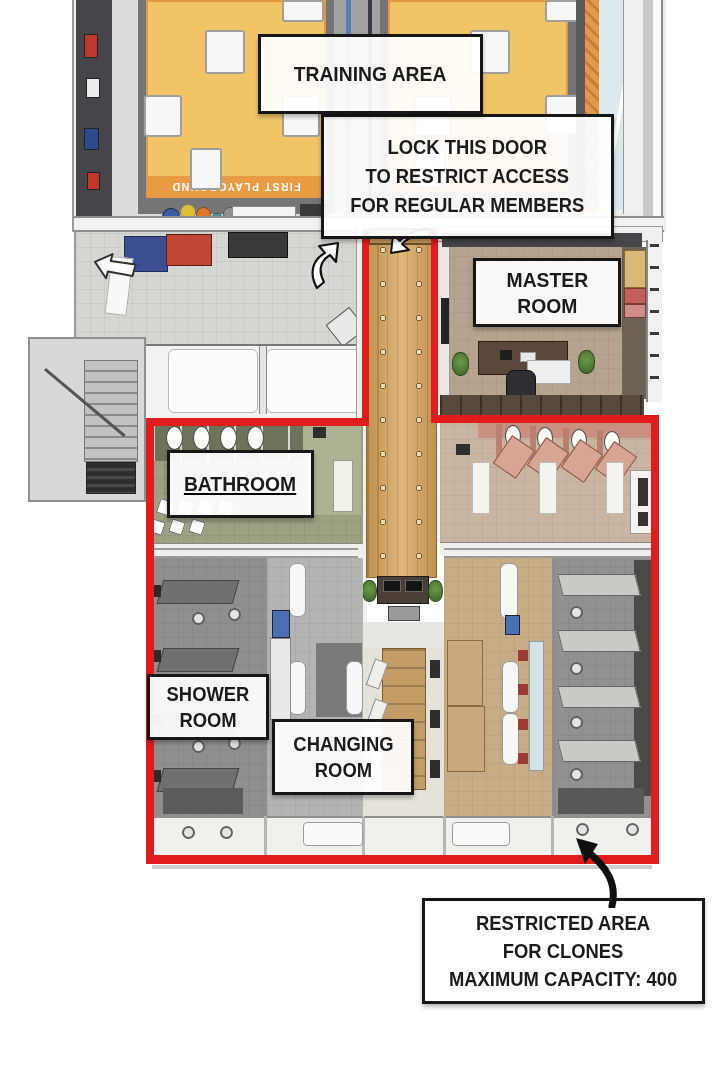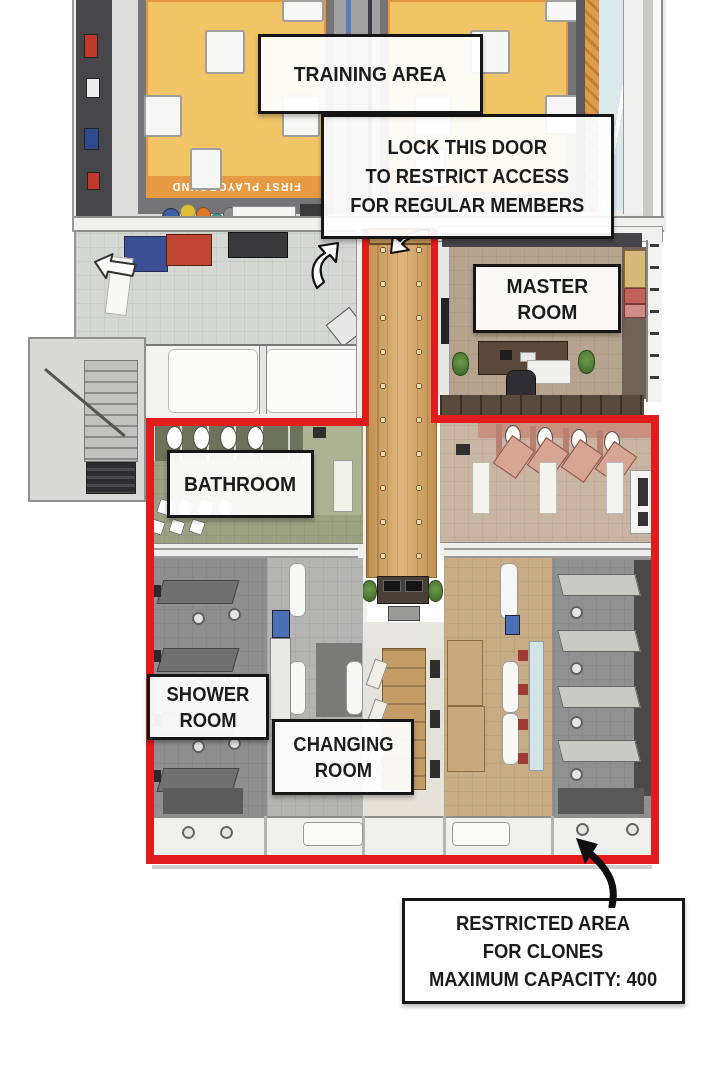--- a/index.html
+++ b/index.html
@@ -289,48 +289,48 @@
     </div>
   </div>
 
   <div class="label-box" style="left:258px;top:34px;width:219px;height:74px;">
     <div class="label-text f21">
         <span>TRAINING AREA</span>
       </div>
   </div>
 
 
-  <div class="label-box" style="left:473px;top:264px;width:142px;height:63px;">
+  <div class="label-box" style="left:473px;top:258px;width:142px;height:63px;">
     <div class="label-text f21">
       <span>MASTER</span>
       <span>ROOM</span>
     </div>
   </div>
 
-  <div class="label-box" style="left:167px;top:450px;width:141px;height:62px;">
+  <div class="label-box" style="left:167px;top:450px;width:141px;height:62px;text-decoration:underline;">
     <div class="label-text f21">
         <span>BATHROOM</span>
       </div>
   </div>
 
   <div class="label-box" style="left:147px;top:674px;width:116px;height:60px;">
     <div class="label-text f20">
       <span>SHOWER</span>
       <span>ROOM</span>
     </div>
   </div>
 
   <div class="label-box" style="left:272px;top:719px;width:136px;height:70px;">
     <div class="label-text f20">
       <span>CHANGING</span>
       <span>ROOM</span>
     </div>
   </div>
 
-  <div class="label-box" style="left:402px;top:898px;width:277px;height:100px;">
+  <div class="label-box" style="left:422px;top:898px;width:277px;height:100px;">
     <div class="label-text restr-t">
       <span>RESTRICTED AREA</span>
       <span>FOR CLONES</span>
       <span>MAXIMUM CAPACITY: 400</span>
     </div>
   </div>
 
 </div>
 
 </body></html>

